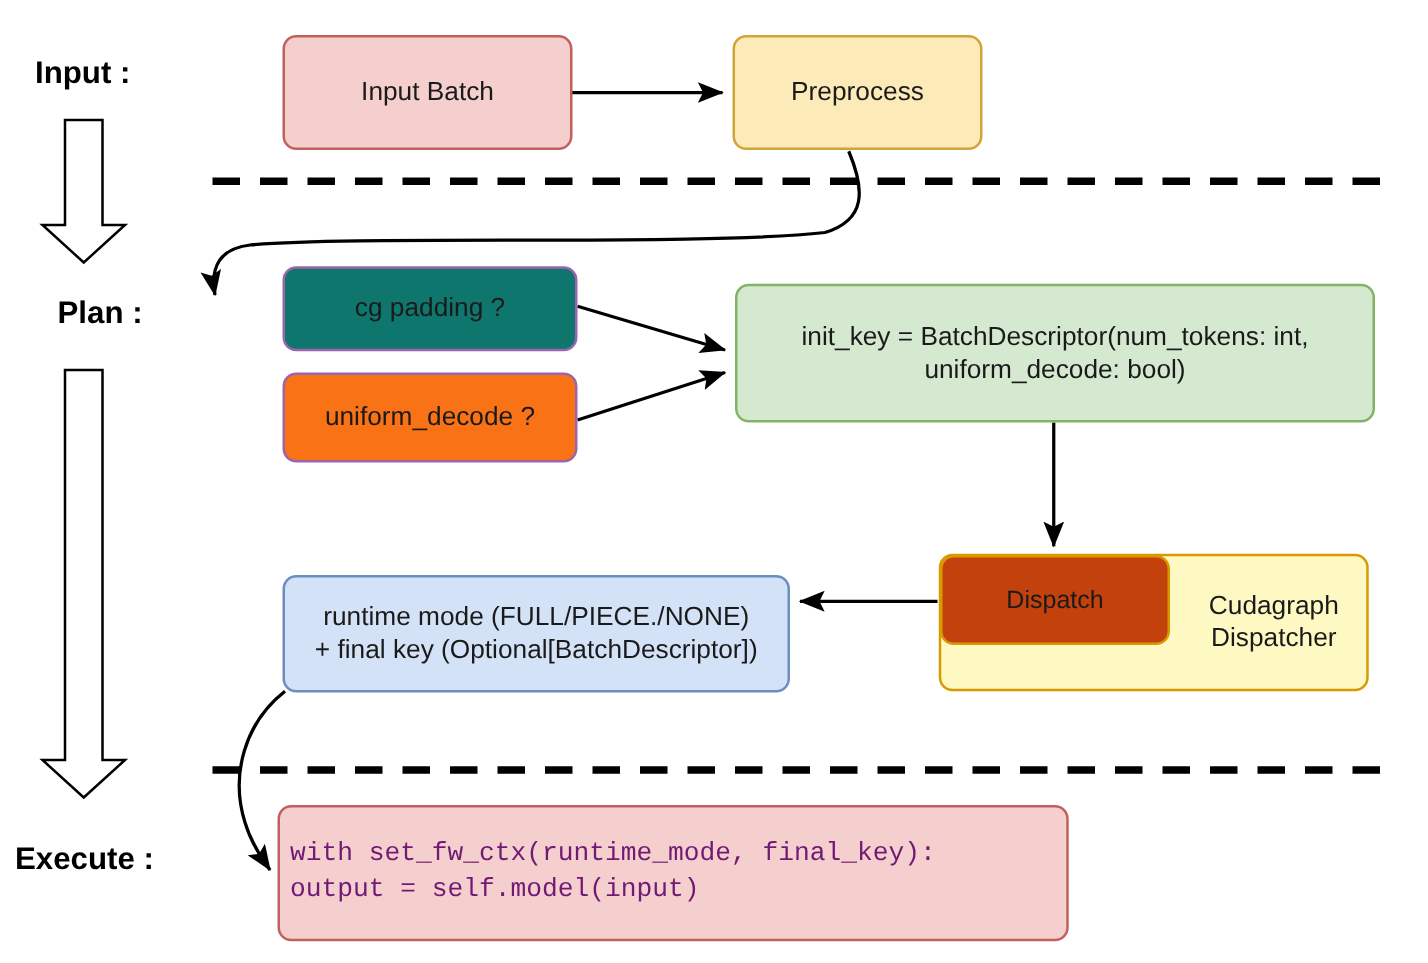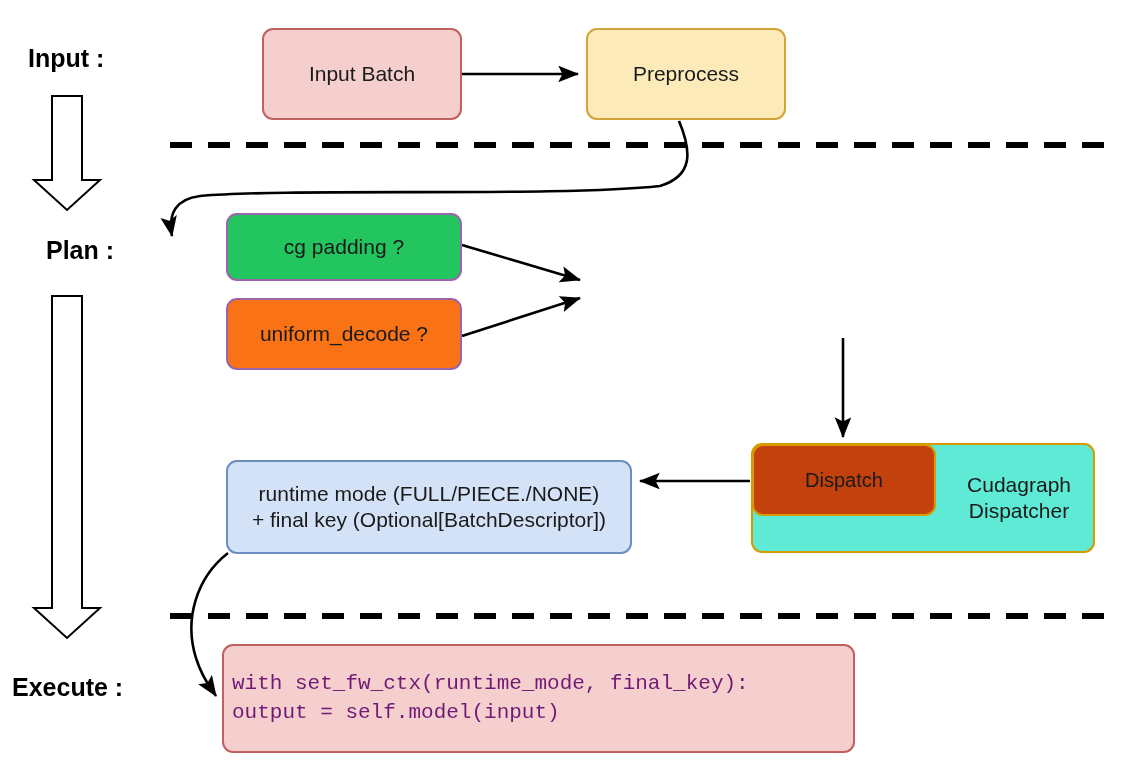--- a/index.html
+++ b/index.html
@@ -123,43 +123,47 @@
   <div class="stage-label" style="left:28px; top:44px;">
     <span>Input :</span>
   </div>
   <div class="stage-label" style="left:46px; top:236px;">
     <span>Plan :</span>
   </div>
   <div class="stage-label" style="left:12px; top:673px;">
     <span>Execute :</span>
   </div>
 
-  <div class="node" style="left:226px; top:28px; width:200px; height:92px; background:#f5cfcd; border-color:#c06060;margin-left:36px;">
+  <div class="node" style="left:226px; top:28px; width:232px; height:92px; background:#f5cfcd; border-color:#c06060;">
     <span class="node-text">Input Batch</span>
   </div>
 
   <div class="node" style="left:586px; top:28px; width:200px; height:92px; background:#fcebb9; border-color:#d1a43a;">
     <span class="node-text">Preprocess</span>
   </div>
 
-  <div class="node" style="left:226px; top:213px; width:236px; height:68px; background:#22c55e; border-color:#9b65ad;">
+  <div class="node" style="left:226px; top:213px; width:236px; height:68px; background:#0f766e; border-color:#9b65ad;">
     <span class="node-text">cg padding ?</span>
   </div>
 
   <div class="node" style="left:226px; top:298px; width:236px; height:72px; background:#f97316; border-color:#9b65ad;">
     <span class="node-text">uniform_decode ?</span>
   </div>
 
+  <div class="node" style="left:588px; top:227px; width:512px; height:111px; background:#d5e8d0; border-color:#82b366;">
+    <span class="node-text">init_key = BatchDescriptor(num_tokens: int,
+uniform_decode: bool)</span>
+  </div>
 
   <div class="node" style="left:226px; top:460px; width:406px; height:94px; background:#d4e2f7; border-color:#6c8ebf;">
     <span class="node-text">runtime mode (FULL/PIECE./NONE)
 + final key (Optional[BatchDescriptor])</span>
   </div>
 
-  <div class="node cudagraph-outer" style="left:751px; top:443px; width:344px; height:110px; background:#5eead4; border-color:#d79b00;align-items:center;">
+  <div class="node cudagraph-outer" style="left:751px; top:443px; width:344px; height:110px; background:#fef9c3; border-color:#d79b00;align-items:center;">
     <span class="node-text">Cudagraph
 Dispatcher</span>
   </div>
 
   <div class="node dispatch-inner" style="left:752px; top:444px; width:184px; height:72px; background:#c2410c; border-color:#d79b00;">
     <span class="node-text">Dispatch</span>
   </div>
 
   <div class="node code" style="left:222px; top:644px; width:633px; height:109px; background:#f5cfcd; border-color:#c06060;">
     <span class="node-text">with set_fw_ctx(runtime_mode, final_key):

